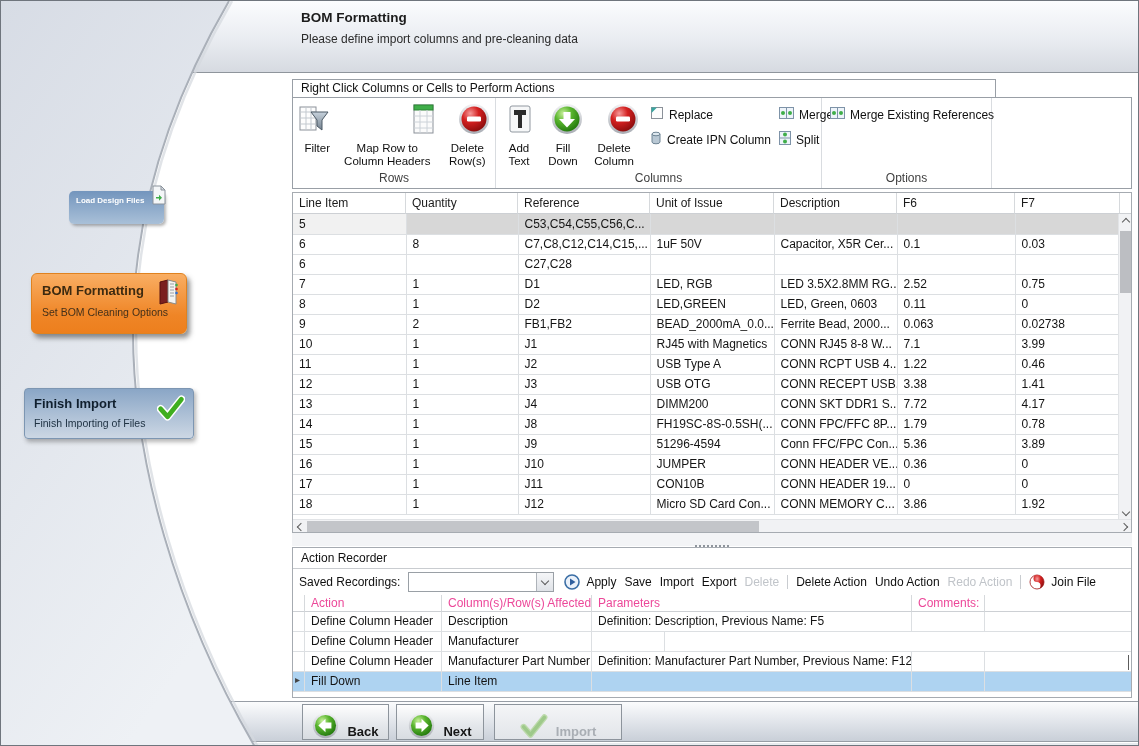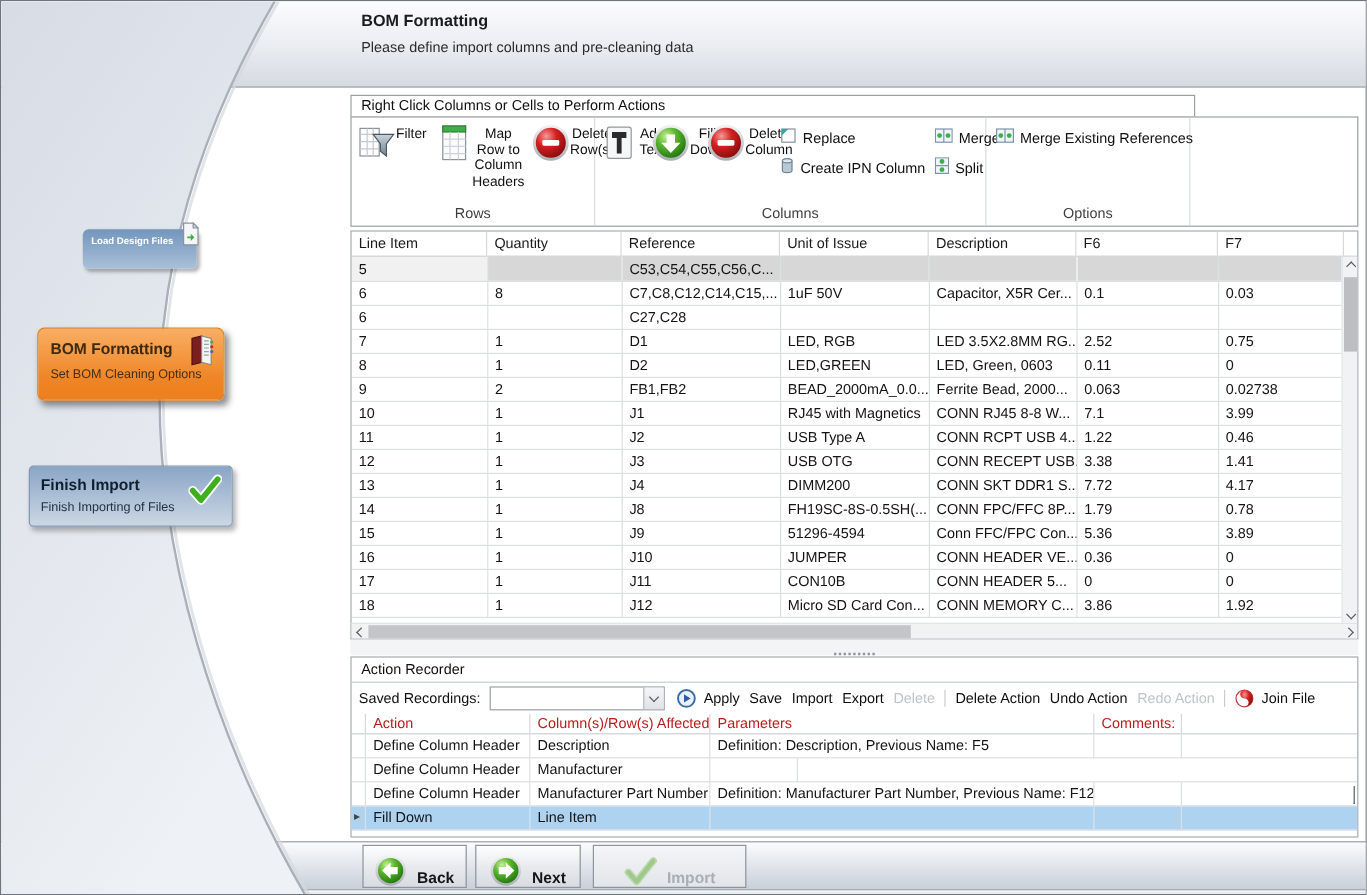--- a/index.html
+++ b/index.html
@@ -34,21 +34,21 @@
   .card-icon { position:absolute; }
 
   
   .hint-bar { position:absolute; left:291px; top:78px; width:704px; height:19px; background:#fff;
     border:1px solid #999fa6; font-size:12px; line-height:16px; padding-left:8px; color:#101010; z-index:2; }
   .ribbon { position:absolute; left:291px; top:96px; width:840px; height:92px; background:#fff;
     border:1px solid #999fa6; display:flex; z-index:2; }
   .rgroup { position:relative; height:100%; border-right:1px solid #d9dce0; flex-shrink:0; }
   .glabel { position:absolute; bottom:3px; left:0; width:100%; text-align:center; font-size:12px; color:#3f3f3f; }
   .bigbtns { display:flex; padding:5px 2px 0 2px; }
-  .bigbtn { display:flex; align-items:flex-start; margin:0 3px; }
+  .bigbtn { display:flex; flex-direction:column; align-items:flex-end; margin:0 3px; }
   .bigbtn .lbl { font-size:11.5px; text-align:center; line-height:1.15; margin-top:3px; color:#101010; white-space:pre-line; }
   .smallcol { display:flex; flex-direction:column; padding-top:9px; gap:10px; flex-shrink:0; }
   .smallbtn { display:flex; align-items:center; gap:5px; font-size:12px; color:#101010; height:15px; white-space:nowrap; }
 
   
   .grid { position:absolute; left:291px; top:191px; width:840px; height:341px; border:1px solid #a6abb1;
     background:#fff; font-size:12px; z-index:2; }
   .ghead { display:flex; height:21px; }
   .hc { border-right:1px solid #d6d9dc; border-bottom:1px solid #cdd0d4; padding:3px 0 0 6px; color:#1a1a1a;
     overflow:hidden; white-space:nowrap; flex-shrink:0; }
@@ -82,21 +82,21 @@
   .atb-label { margin-left:6px; color:#101010; }
   .combo { width:146px; height:20px; border:1px solid #9aa0a6; background:#fff; margin-left:8px; position:relative; }
   .combo .val { font-size:12px; padding-left:4px; line-height:18px; }
   .combo .btn { position:absolute; right:0; top:0; width:17px; height:100%;
     background:linear-gradient(#f5f6f8,#dfe2e7); border-left:1px solid #aeb3b9; display:flex; align-items:center; justify-content:center; }
   .alink { margin:0 4px; color:#0f0f0f; white-space:nowrap; }
   .alink.disabled { color:#c0c4c9; }
   .asep { width:1px; height:14px; background:#c9ccd0; margin:0 4px; flex-shrink:0; }
   .aicon { margin-left:10px; margin-right:2px; flex-shrink:0; display:flex; }
   .ahead { display:flex; height:17px; }
-  .ahc { border-right:1px solid #d6d9dc; border-bottom:1px solid #cdd0d4; padding:1px 0 0 6px; color:#b91c1c;
+  .ahc { border-right:1px solid #d6d9dc; border-bottom:1px solid #cdd0d4; padding:1px 0 0 6px; color:#ec4899;
     overflow:hidden; white-space:nowrap; flex-shrink:0; }
   .arow { display:flex; height:20px; }
   .ac { border-right:1px solid #dcdfe2; border-bottom:1px solid #dcdfe2; padding:2px 0 0 6px; color:#141414;
     overflow:hidden; white-space:nowrap; flex-shrink:0; }
   .c0{width:12px; padding-left:2px; font-size:10px; color:#444;}
   .c1{width:137px}.c2{width:150px}.c3{width:320px}.c4{width:73px}
   .c5{flex:1; border-right:none;}
   .arow.active .ac { background:#aed3f1; }
   .a-vchev { position:absolute; right:2px; bottom:28px; }
 
@@ -404,21 +404,21 @@
               <td>JUMPER</td>
               <td>CONN HEADER VE...</td>
               <td>0.36</td>
               <td>0</td>
             </tr>
             <tr>
               <td>17</td>
               <td>1</td>
               <td>J11</td>
               <td>CON10B</td>
-              <td>CONN HEADER 5...</td>
+              <td>CONN HEADER 19...</td>
               <td>0</td>
               <td>0</td>
             </tr>
             <tr>
               <td>18</td>
               <td>1</td>
               <td>J12</td>
               <td>Micro SD Card Con...</td>
               <td>CONN MEMORY C...</td>
               <td>3.86</td>

